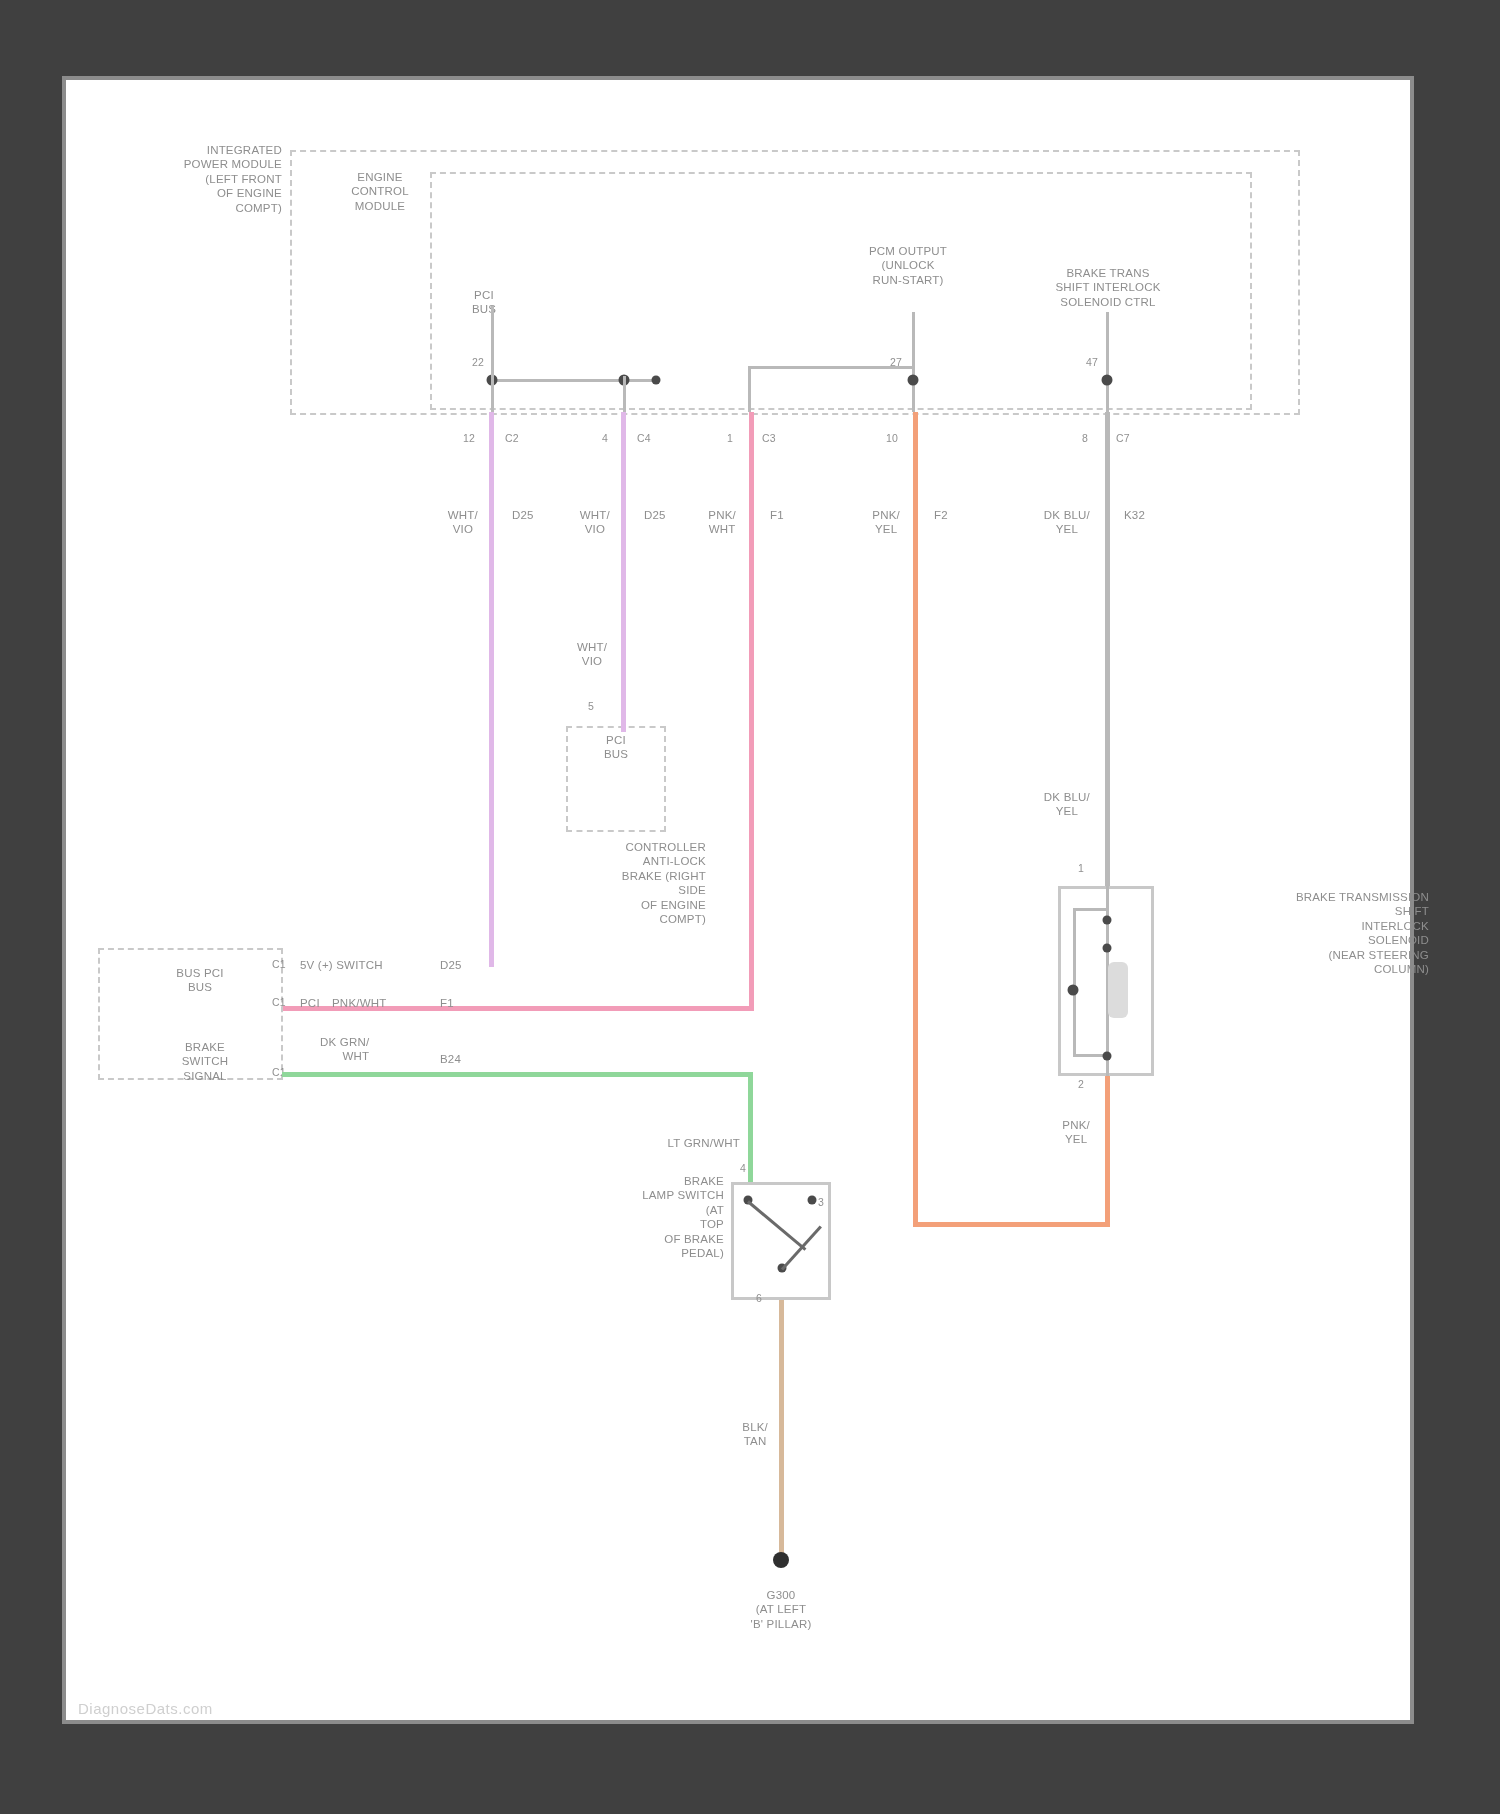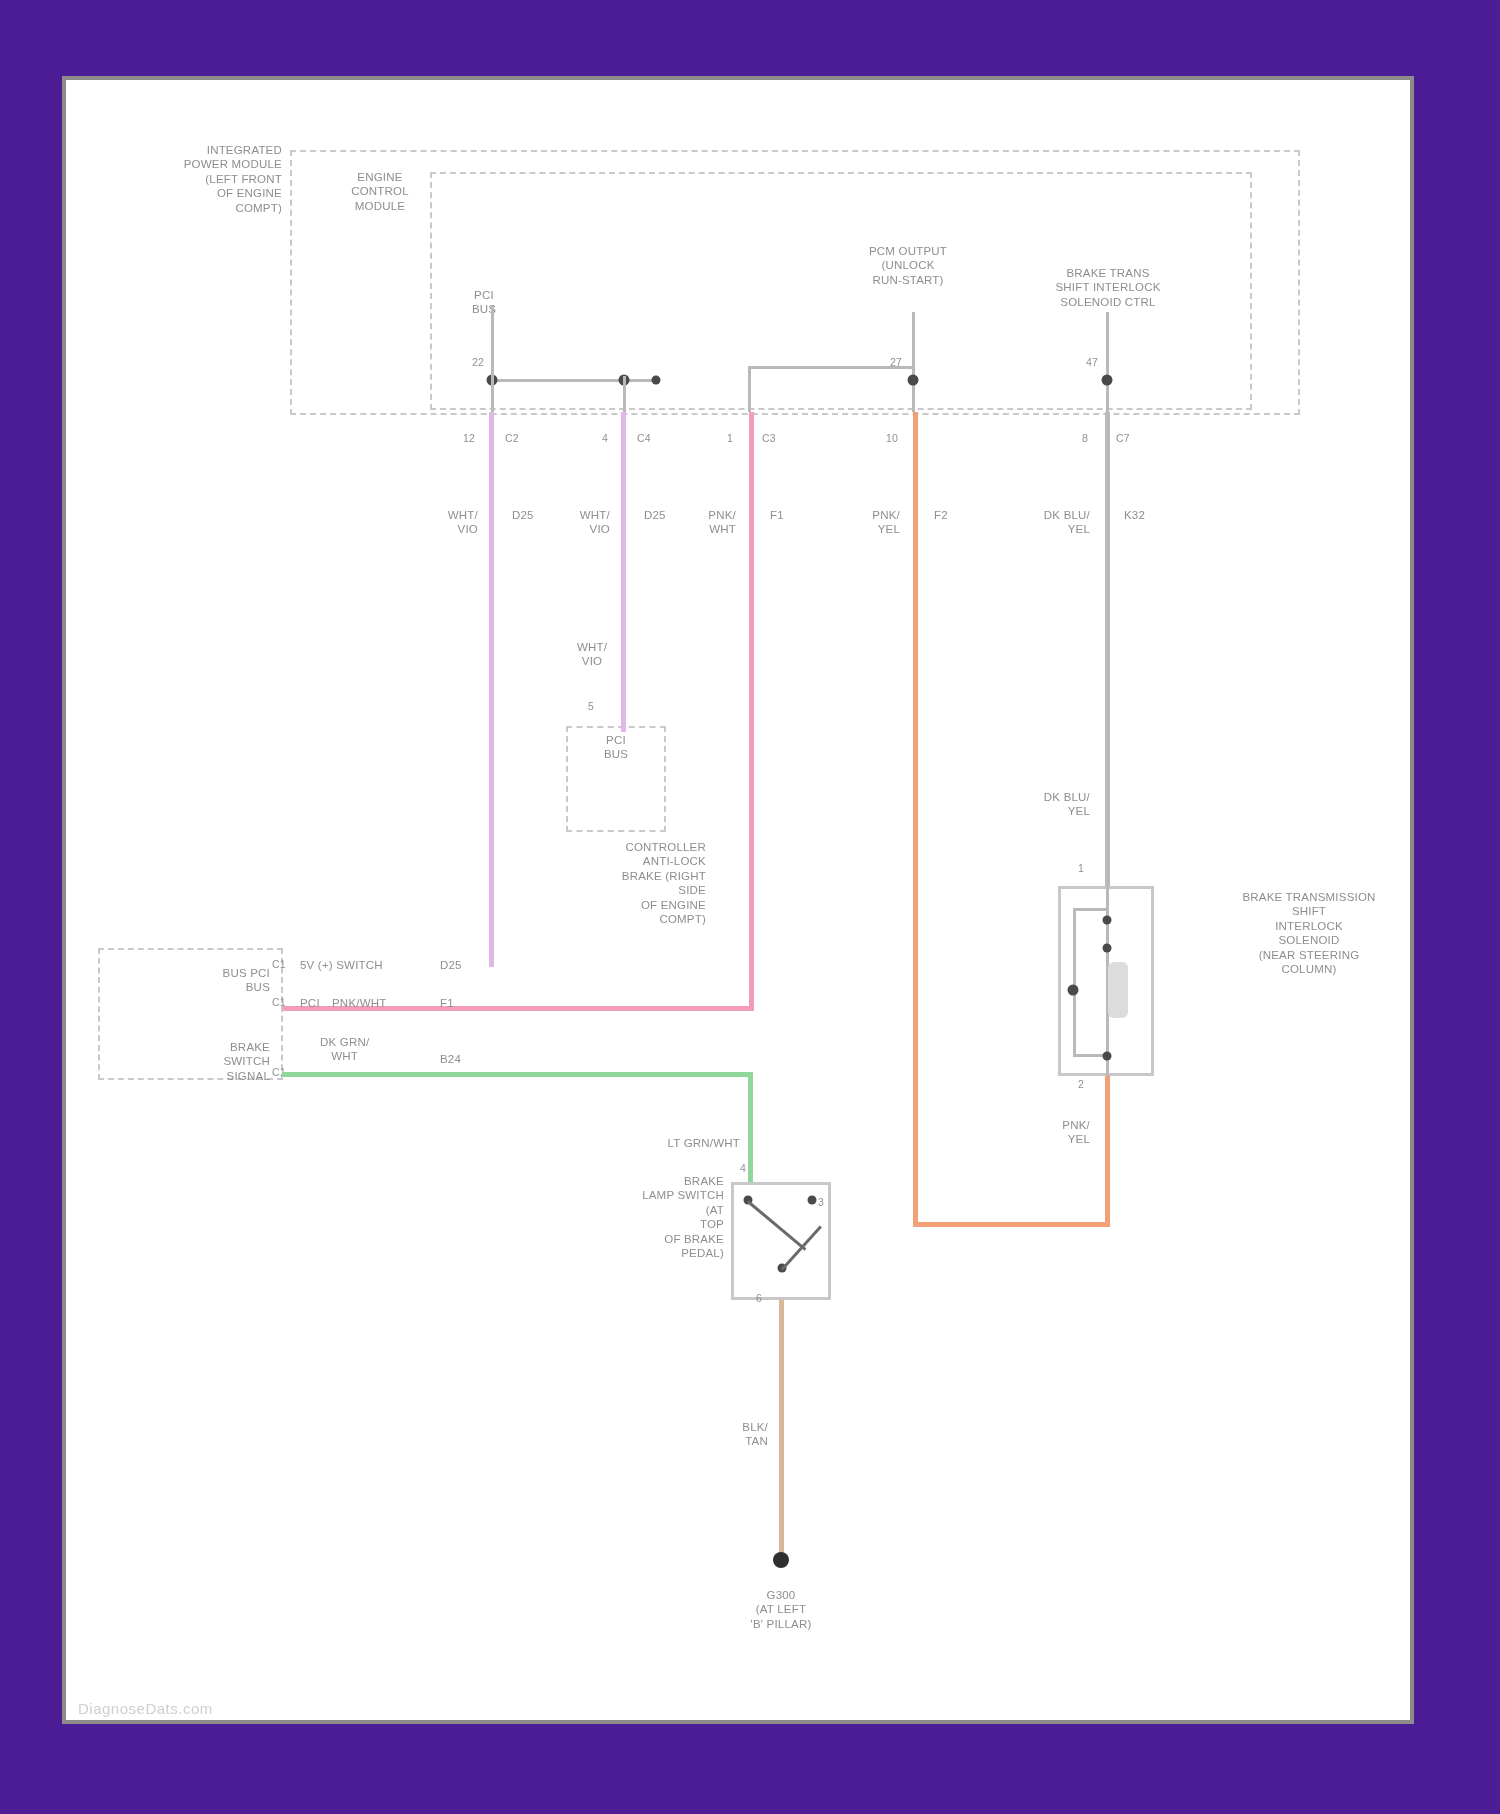--- a/index.html
+++ b/index.html
@@ -4,34 +4,34 @@
 <style>
   html,body{margin:0;padding:0;background:#ffffff;}
   body{
     width:1500px;height:1814px;position:relative;overflow:hidden;
     font-family:"Liberation Sans","DejaVu Sans",sans-serif;
     color:#8a8a8a;
   }
   
   #page{
     position:absolute;left:0;top:0;width:1500px;height:1814px;
-    background:#4c1d95;
+    background:#404040;
   }
   #outer-border{
     position:absolute;left:62px;top:76px;width:1352px;height:1648px;
     border:4px solid #8c8c8c;background:#ffffff;box-sizing:border-box;
   }
   .lbl{
     position:absolute;white-space:pre;line-height:1.26;
     color:#8e8e8e;font-size:11.5px;letter-spacing:.2px;
     filter:blur(.35px);
   }
   .lbl.c{text-align:center;transform:translateX(-50%);}
-  .lbl.r{text-align:right;transform:translateX(-100%);}
-  .lbl.l{text-align:center;}
+  .lbl.r{text-align:center;transform:translateX(-100%);}
+  .lbl.l{text-align:right;}
   .pin{font-size:10.5px;color:#909090;}
   
   .dashbox{
     position:absolute;box-sizing:border-box;
     border:2px dashed #c9c9c9;background:transparent;
   }
   .solidbox{
     position:absolute;box-sizing:border-box;
     border:3px solid #c3c3c3;background:#ffffff;
   }

